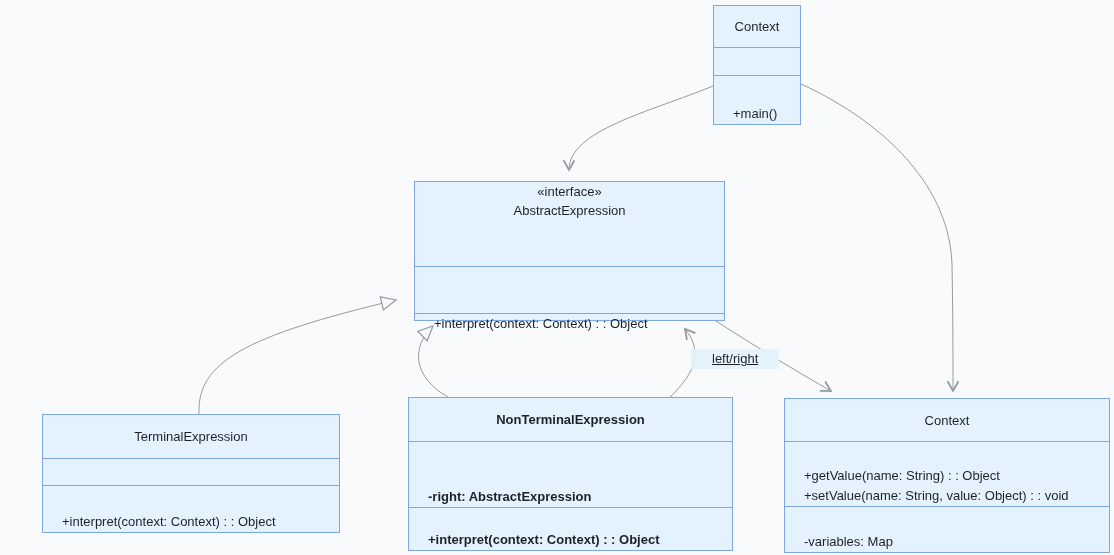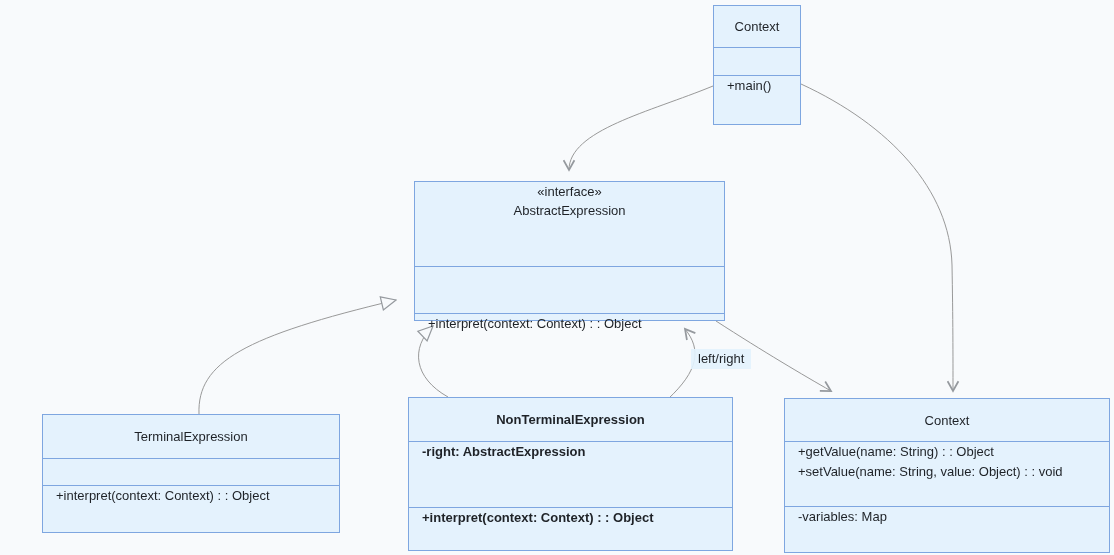--- a/index.html
+++ b/index.html
@@ -35,31 +35,32 @@
   .sec.title {
     display: flex;
     flex-direction: column;
     align-items: center;
     justify-content: center;
     line-height: 19px;
   }
   .sec.members {
     display: flex;
     flex-direction: column;
-    justify-content: flex-start;
-    padding: 0 13px;
+    justify-content: flex-end;
+    padding: 0 19px;
     line-height: 20px;
   }
   .sec.grow { flex: 1 1 auto; }
   .edge-label {
     position: absolute;
     background: rgba(227, 242, 253, 0.92);
-    padding: 1px 7px;
+    padding: 1px 21px;
     line-height: 18px;
     white-space: nowrap;
+    text-decoration: underline;
   }
 </style>
 </head>
 <body>
 
 <div class="canvas">
 
   <svg class="edges" viewBox="0 0 1114 555">
     <defs>
       <marker id="mArrowV" viewBox="0 0 12 12" refX="10" refY="6" markerWidth="13" markerHeight="13" orient="auto">

